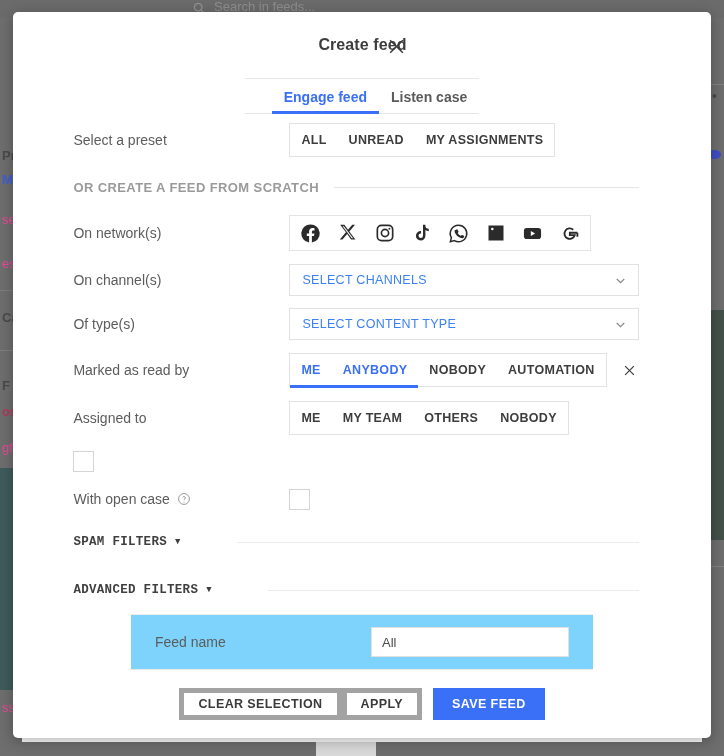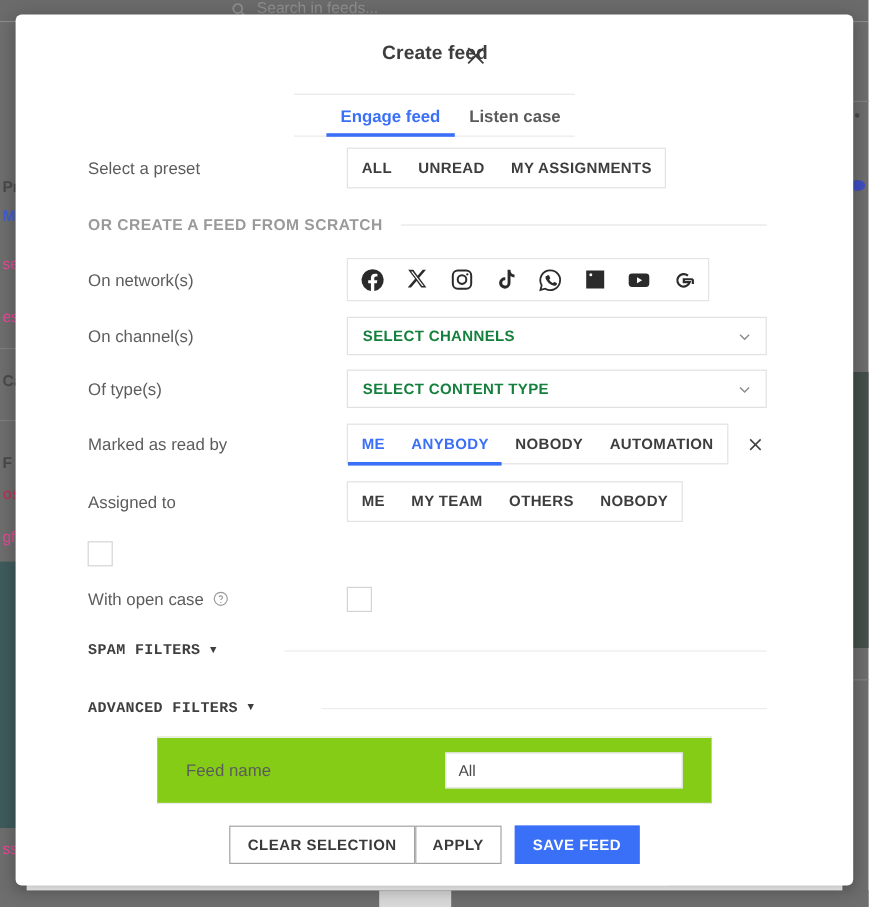--- a/index.html
+++ b/index.html
@@ -218,21 +218,21 @@
     width: 100%;
     height: 32px;
     border: 1px solid #e1e1e1;
     background: #fff;
     display: flex; align-items: center;
     padding: 0 10px 0 12px;
     cursor: pointer;
   }
   .dropdown-text {
     flex: 1 1 auto;
-    font-size: 12.5px; font-weight: 700; color: #15803d;
+    font-size: 12.5px; font-weight: 400; color: #3b82f6;
     letter-spacing: .3px;
   }
   .chev { color: #8c8c8c; display: flex; align-items: center; }
 
   
   .cbox {
     width: 21px; height: 21px;
     border: 1px solid #d4d4d4; background: #fff;
     cursor: pointer;
   }
@@ -250,21 +250,21 @@
     font-family: Liberation Mono, monospace;
   }
   .caret { font-size: 9px; color: #3f3f3f; }
   .filter-line {
     flex: 1 1 auto; height: 1px; background: #ececec; margin-left: 56px;
   }
 
   
   .feedname-band {
     flex: 0 0 56px;
-    background: #84cc16;
+    background: #7dd3fc;
     border-top: 1px solid #ececec;
     border-bottom: 1px solid #e9e9e9;
     display: flex; align-items: center;
     padding: 0 24px;
   }
   .feed-input {
     flex: 1 1 auto; height: 30px;
     border: 1px solid #e0e0e0; background: #fff;
     font-size: 13px; color: #4a4a4a;
     padding: 0 10px;
@@ -277,21 +277,21 @@
     flex: 0 0 68px;
     display: flex; align-items: center;
     padding: 0 24px;
     background: #fff;
   }
   .btn {
     height: 32px;
     display: inline-flex; align-items: center; justify-content: center;
     font-size: 12.5px; font-weight: 700; letter-spacing: .4px;
     cursor: pointer;
-    border: 1px solid #a3a3a3;
+    border: 5px solid #a3a3a3;
     background: #fff; color: #3a3a3a;
     padding: 0 14px;
   }
   .btn-primary {
     background: #3a6ff7; color: #fff; border-color: #3a6ff7;
   }
   .spacer { flex: 1 1 auto; }
   .footer-right { display: flex; gap: 11px; }
 </style>
 </head>

